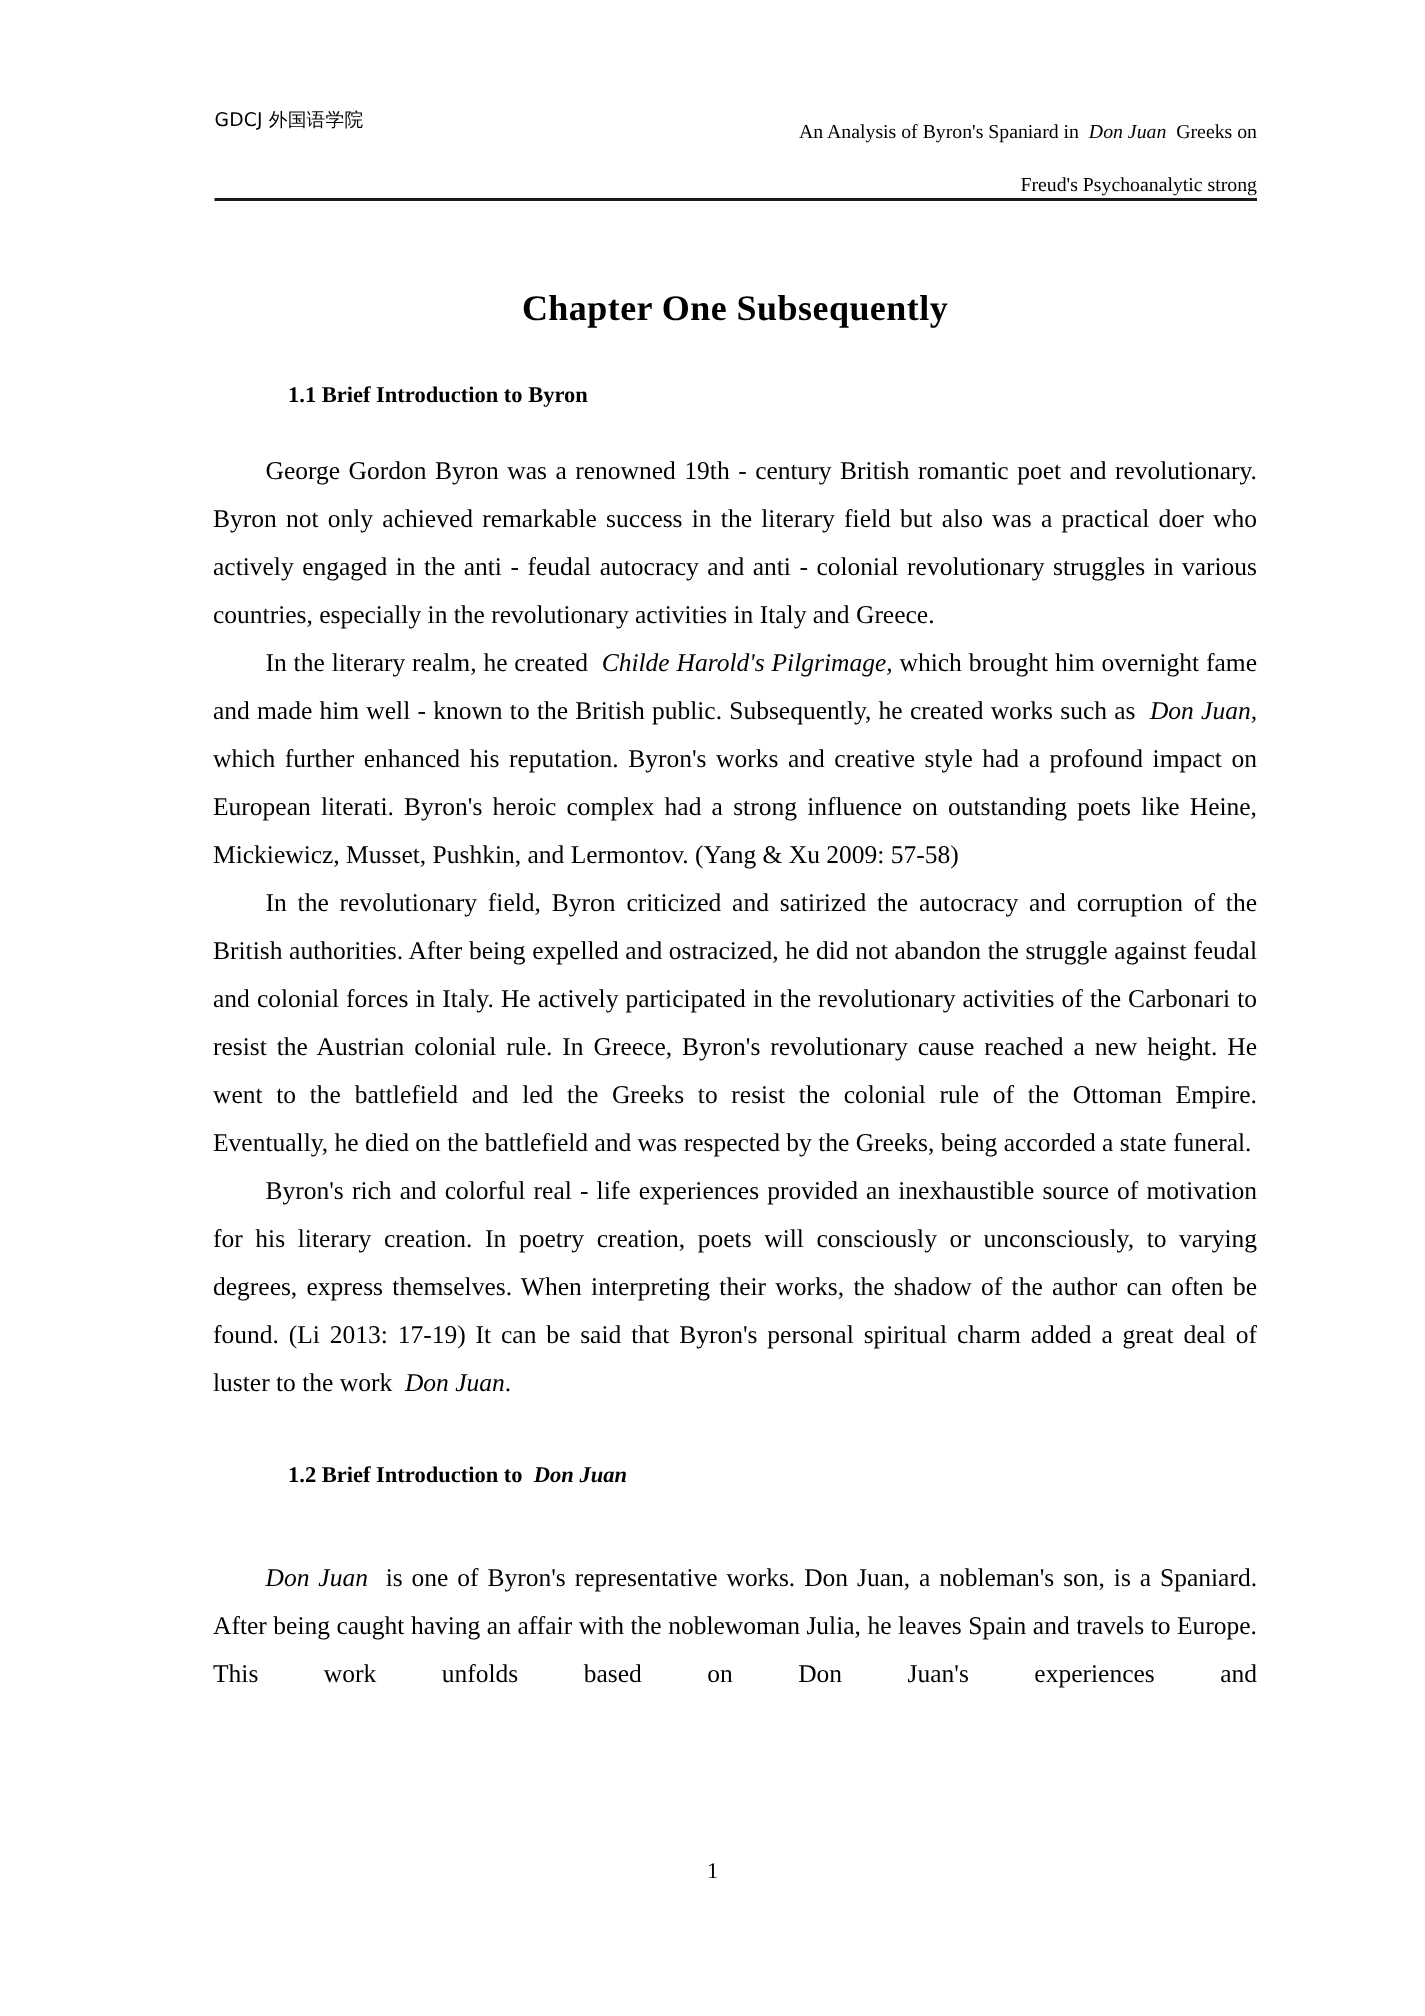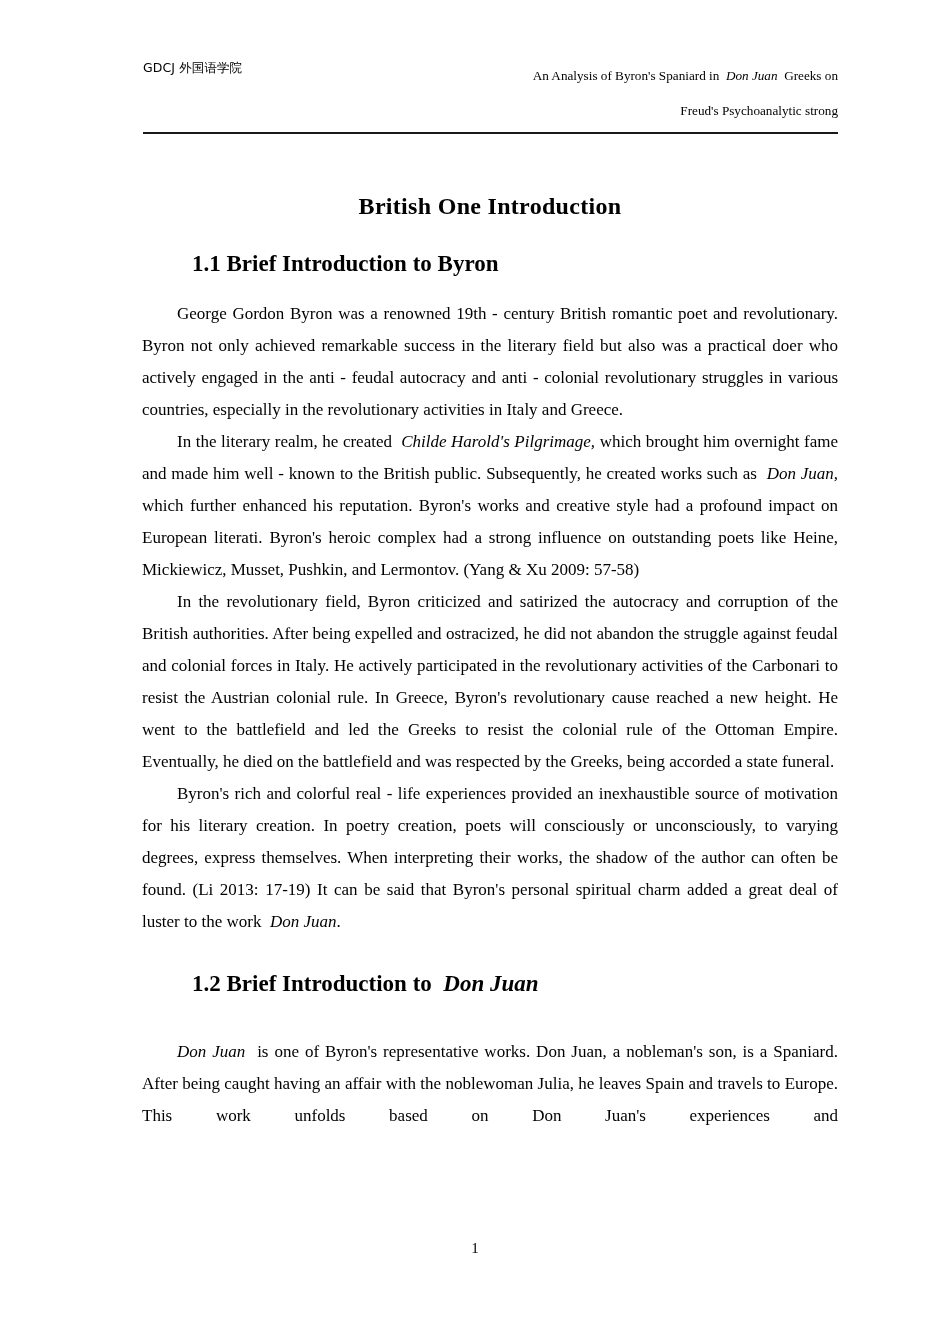--- a/index.html
+++ b/index.html
@@ -21,21 +21,21 @@
     left: 0; top: 0;
     width: 950px;
     height: 1344px;
     overflow: hidden;
   }
 
   
   .header {
     position: absolute;
     left: 143px;
-    top: 58px;
+    top: 70px;
     width: 695px;
   }
   .header-row {
     display: flex;
     align-items: flex-start;
     justify-content: space-between;
   }
   .header-left {
     font-family: "DejaVu Sans", "Liberation Sans", sans-serif;
     font-size: 12.5px;
@@ -76,21 +76,21 @@
   .chapter-title {
     text-align: center;
     font-size: 24px;
     font-weight: bold;
     line-height: 32px;
     margin: 0 0 26px 0;
     letter-spacing: 0.3px;
   }
 
   .section-heading {
-    font-size: 23px;
+    font-size: 15px;
     font-weight: bold;
     line-height: 32px;
     margin: 0 0 18px 0;
     padding-left: 50px;
   }
   .section-heading i {
     font-style: italic;
     font-weight: bold;
   }
   .section-heading.second {
@@ -144,21 +144,21 @@
       <div class="header-right">
         <span class="line"><span>An Analysis of Byron's Spaniard in</span>&nbsp; <i>Don Juan</i>&nbsp; <span>Greeks on</span></span>
         <span class="line">Freud's Psychoanalytic strong</span>
       </div>
     </div>
   </div>
   <div class="header-rule"></div>
 
   <div class="content">
 
-    <h1 class="chapter-title">British  One  Introduction</h1>
+    <h1 class="chapter-title">Chapter  One  Subsequently</h1>
 
     <h2 class="section-heading">1.1 Brief Introduction to Byron</h2>
 
     <p class="body-par">George Gordon Byron was a renowned 19th - century British romantic poet and revolutionary. Byron not only achieved remarkable success in the literary field but also was a practical doer who actively engaged in the anti - feudal autocracy and anti - colonial revolutionary struggles in various countries, especially in the revolutionary activities in Italy and Greece.</p>
 
     <p class="body-par"><span>In the literary realm, he created</span>&nbsp; <i>Childe Harold's Pilgrimage,</i> <span>which brought him overnight fame and made him well - known to the British public. Subsequently, he created works such as</span>&nbsp; <i>Don Juan,</i> <span>which further enhanced his reputation. Byron's works and creative style had a profound impact on European literati. Byron's heroic complex had a strong influence on outstanding poets like Heine, Mickiewicz, Musset, Pushkin, and Lermontov. (Yang &amp; Xu 2009: 57-58)</span></p>
 
     <p class="body-par">In the revolutionary field, Byron criticized and satirized the autocracy and corruption of the British authorities. After being expelled and ostracized, he did not abandon the struggle against feudal and colonial forces in Italy. He actively participated in the revolutionary activities of the Carbonari to resist the Austrian colonial rule. In Greece, Byron's revolutionary cause reached a new height. He went to the battlefield and led the Greeks to resist the colonial rule of the Ottoman Empire. Eventually, he died on the battlefield and was respected by the Greeks, being accorded a state funeral.</p>
 
     <p class="body-par"><span>Byron's rich and colorful real - life experiences provided an inexhaustible source of motivation for his literary creation.  In poetry creation, poets will consciously or unconsciously, to varying degrees, express themselves. When interpreting their works, the shadow of the author  can  often  be  found.  (Li  2013:  17-19)  It can be said that Byron's personal spiritual charm added a great deal of luster to the work</span>&nbsp; <i>Don Juan</i><span>.</span></p>

